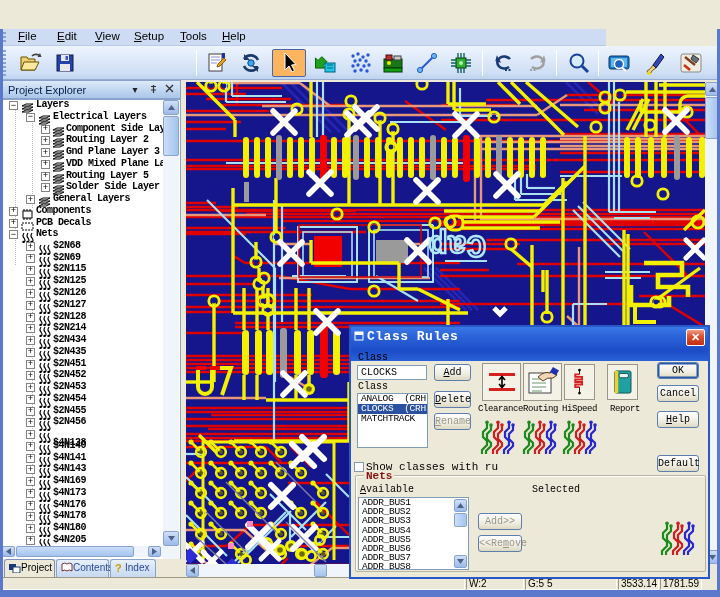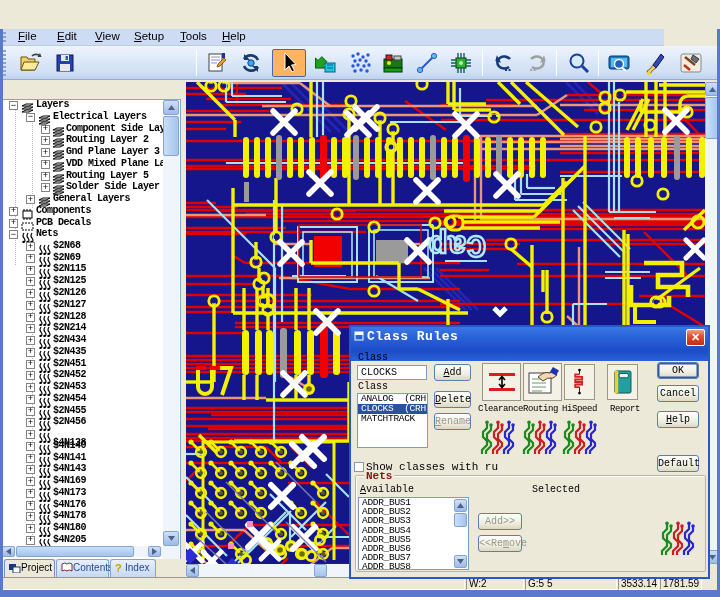--- a/index.html
+++ b/index.html
@@ -10,21 +10,21 @@
 #titletxt { position:absolute; left:20px; top:5px; color:#fff; font-family:"Liberation Mono", monospace;
   font-size:15px; font-weight:bold; }
 #titleicon { position:absolute; left:5px; top:8px; width:14px; height:14px; }
 .wbtn { position:absolute; top:5px; height:17px; border-radius:2px;
   border:1px solid #fff; }
 #btnmin { left:652px; width:18px; background:linear-gradient(180deg,#8ea8e8,#5e7ed0); }
 #btnmax { left:672px; width:18px; background:linear-gradient(180deg,#8ea8e8,#5e7ed0); }
 #btncls { left:692px; width:21px; background:linear-gradient(180deg,#f0a088,#e05030 40%,#c03010); }
 .wbtn svg { display:block; margin:2px auto; }
 
-#menubar { position:absolute; left:0; top:29px; width:664px; height:17px;
+#menubar { position:absolute; left:0; top:29px; width:606px; height:17px;
   background:#cddcf3; border-bottom:1px solid #b8cbe8;padding-left:48px; }
 .menuitem { position:absolute; top:1px; font-size:11.5px; color:#000; }
 .menuitem u { text-decoration:underline; }
 
 #toolbar { position:absolute; left:0; top:46px; width:720px; height:34px;
   background:linear-gradient(180deg,#eef4fe,#cfdff5 80%,#bfd3ee); border-bottom:1px solid #95abcf; }
 .tbtn { position:absolute; top:3px; height:28px; display:flex; align-items:center; justify-content:center; }
 .tbtn.sel { background:#fcb45e; border:1px solid #4a66a8; border-radius:2px; }
 .tsep { position:absolute; top:4px; width:1px; height:26px; background:#9cb2d4; border-right:1px solid #fff; }
 .grip { position:absolute; left:3px; width:3px; background:repeating-linear-gradient(180deg,#89a3cc 0,#89a3cc 2px,transparent 2px,transparent 4px); }
@@ -241,20 +241,29 @@
           <path d="M14,4 l6,4 l-3,4 l-5,-4 Z" fill="#687078" stroke="#303840"></path>
           <path d="M5,14 l6,5" stroke="#c83010" stroke-width="2.5"></path>
         </svg>
       </div>
       <div class="tsep" style="left:196px"></div>
       <div class="tsep" style="left:482px"></div>
       <div class="tsep" style="left:556px"></div>
       <div class="tsep" style="left:598px"></div>
   </div>
   <div id="panel">
+    <div id="phead">Project Explorer
+      <div class="hbtn" style="right:38px">▾</div>
+      <div class="hbtn" style="right:20px"><svg width="9" height="10">
+            <path d="M4.5,1 v5 M2,6 h5 M2,2.5 h5 M4.5,6 v3" stroke="#333" stroke-width="1.2" fill="none"></path>
+          </svg></div>
+      <div class="hbtn" style="right:4px"><svg width="9" height="9">
+            <path d="M1,1 L8,8 M8,1 L1,8" stroke="#333" stroke-width="1.4"></path>
+          </svg></div>
+    </div>
     <div id="tree">
       <div style="position:absolute;left:13px;top:6px;width:1px;height:159px;border-left:1px dotted #b8b8b8"></div>
       <div style="position:absolute;left:30px;top:180px;width:1px;height:259px;border-left:1px dotted #b8b8b8"></div>
       <div style="position:absolute;left:30px;top:18px;width:1px;height:90px;border-left:1px dotted #b8b8b8"></div>
     </div>
     <div class="tbox" style="left:9px;top:21.1px"><span>−</span></div>
       <div class="ticon" style="left:21px;top:20.1px"><svg width="13" height="11" viewBox="0 0 13 11">
           <path d="M1,3 L5,1 L12,1 L8,3 Z M1,6 L5,4 L12,4 L8,6 Z M1,9 L5,7 L12,7 L8,9 Z" fill="#fff" stroke="#000" stroke-width="1"></path>
         </svg></div>
       <div class="ttxt" style="left:36px;top:19.1px">Layers</div>

